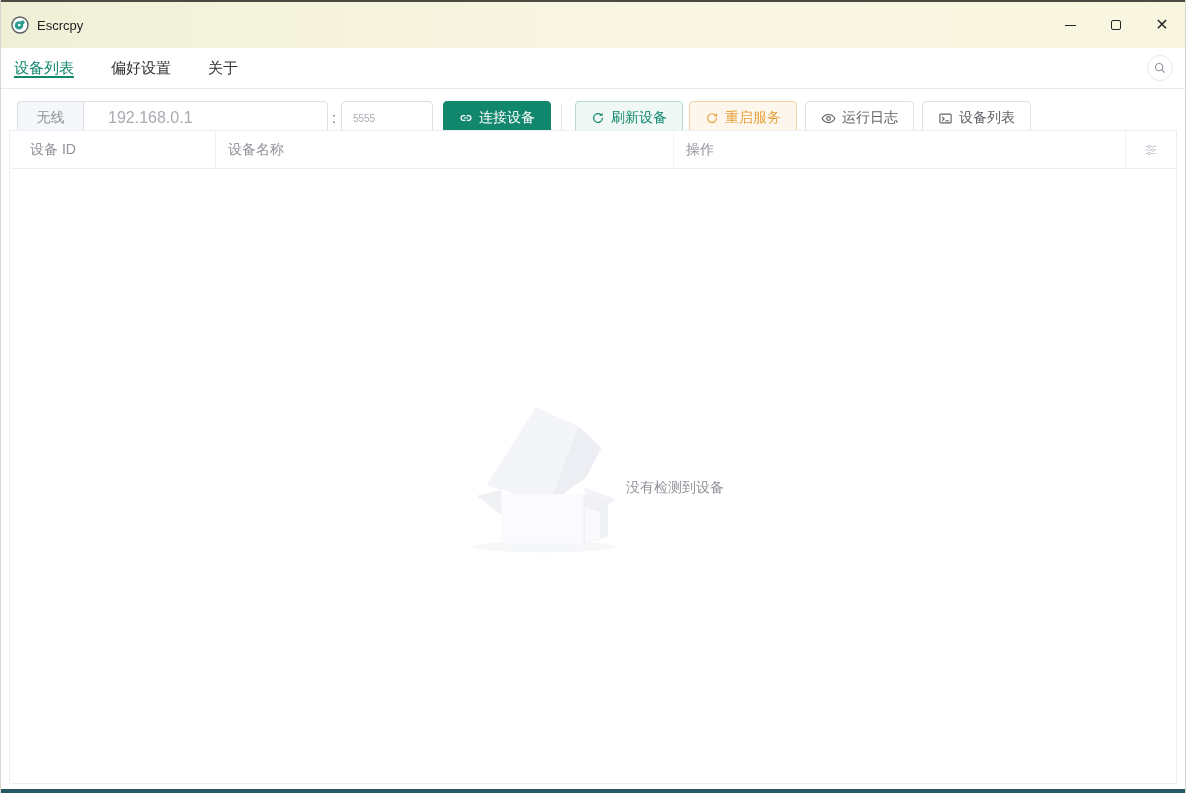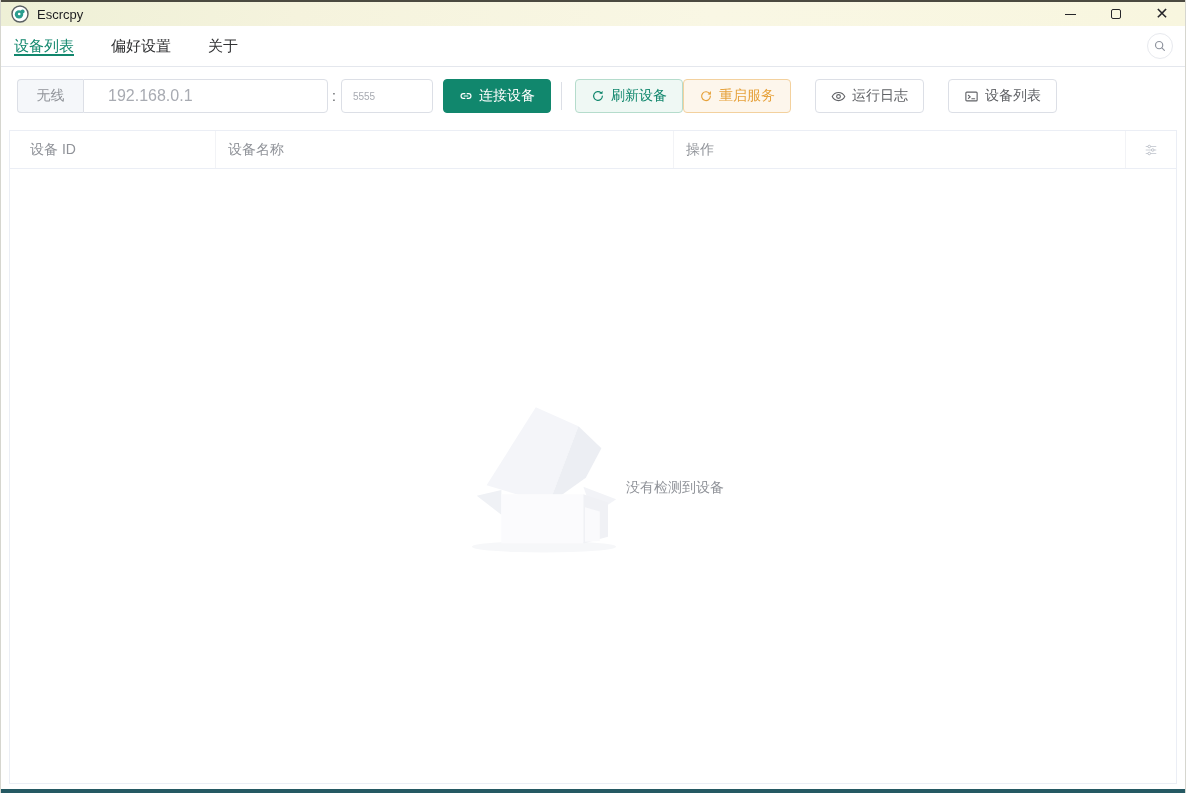--- a/index.html
+++ b/index.html
@@ -16,21 +16,21 @@
     --text-muted:#909399;
     --placeholder:#a8abb2;
   }
   *{margin:0;padding:0;box-sizing:border-box}
   html,body{background:#fff}
   body{font-family:"Liberation Sans","DejaVu Sans",sans-serif;color:var(--text)}
   .window{position:relative;width:1186px;height:793px;background:#fff;overflow:hidden;
     border-left:1px solid #d6d6cf;border-right:1px solid #d6d6cf}
 
   
-  .titlebar{height:26px;display:flex;align-items:center;padding-left:10px;
+  .titlebar{height:48px;display:flex;align-items:center;padding-left:10px;
     border-top:2px solid #4b4a40;
     background:linear-gradient(90deg,#eef0d6 0%,#f5f3dd 25%,#f9f7e4 60%,#f8f6df 100%)}
   .app-icon{width:18px;height:18px;display:inline-flex}
   .titlebar .title{font-size:13px;color:#1d1d20;margin-left:8px}
   .win-controls{margin-left:auto;display:flex;height:100%}
   .win-btn{width:46px;height:100%;display:flex;align-items:center;justify-content:center;cursor:pointer}
   .glyph-min{width:11px;height:1px;background:#26262a}
   .glyph-max{width:10px;height:10px;border:1px solid #26262a;border-radius:2px}
   .glyph-close{font-size:16px;line-height:1;color:#26262a}
 
@@ -53,22 +53,22 @@
   .colon{margin:0 5px 0 4px;color:var(--text-soft);font-size:14px}
   .port-input{width:92px;height:34px;border:1px solid var(--border);border-radius:4px;
     padding:8px 11px;font-size:10px;color:var(--text-soft);outline:none}
   input::placeholder{color:var(--placeholder)}
   .btn{height:34px;display:inline-flex;align-items:center;justify-content:center;gap:6px;
     border-radius:4px;font-size:14px;padding:8px 15px;cursor:pointer;background:#fff;
     border:1px solid var(--border);color:var(--text-soft);white-space:nowrap}
   .btn svg{flex:none}
   .btn-primary{background:var(--primary);border-color:var(--primary);color:#fff;margin-left:10px}
   .btn-plain-success{background:var(--primary-bg);border-color:var(--primary-border);color:var(--primary)}
-  .btn-plain-warning{background:var(--warning-bg);border-color:var(--warning-border);color:var(--warning);}
-  .btn-default{margin-left:24px}
+  .btn-plain-warning{background:var(--warning-bg);border-color:var(--warning-border);color:var(--warning);margin-left:6px}
+  .btn-default{margin-left:8px}
   .divider{width:1px;height:28px;background:#dcdfe6;margin:0 13px 0 10px}
 
   
   .table-wrap{position:absolute;top:130px;left:8px;right:8px;bottom:9px;border:1px solid var(--table-border);background:#fff}
   .thead{display:flex;height:38px;border-bottom:1px solid var(--table-border);color:var(--text-muted);font-size:14px}
   .th{display:flex;align-items:center;padding:0 12px;border-right:1px solid #f2f3f6}
   .th-id{width:206px;padding-left:20px}
   .th-name{width:458px}
   .th-actions{flex:1}
   .th-tools{width:50px;justify-content:center;border-right:none;cursor:pointer}

